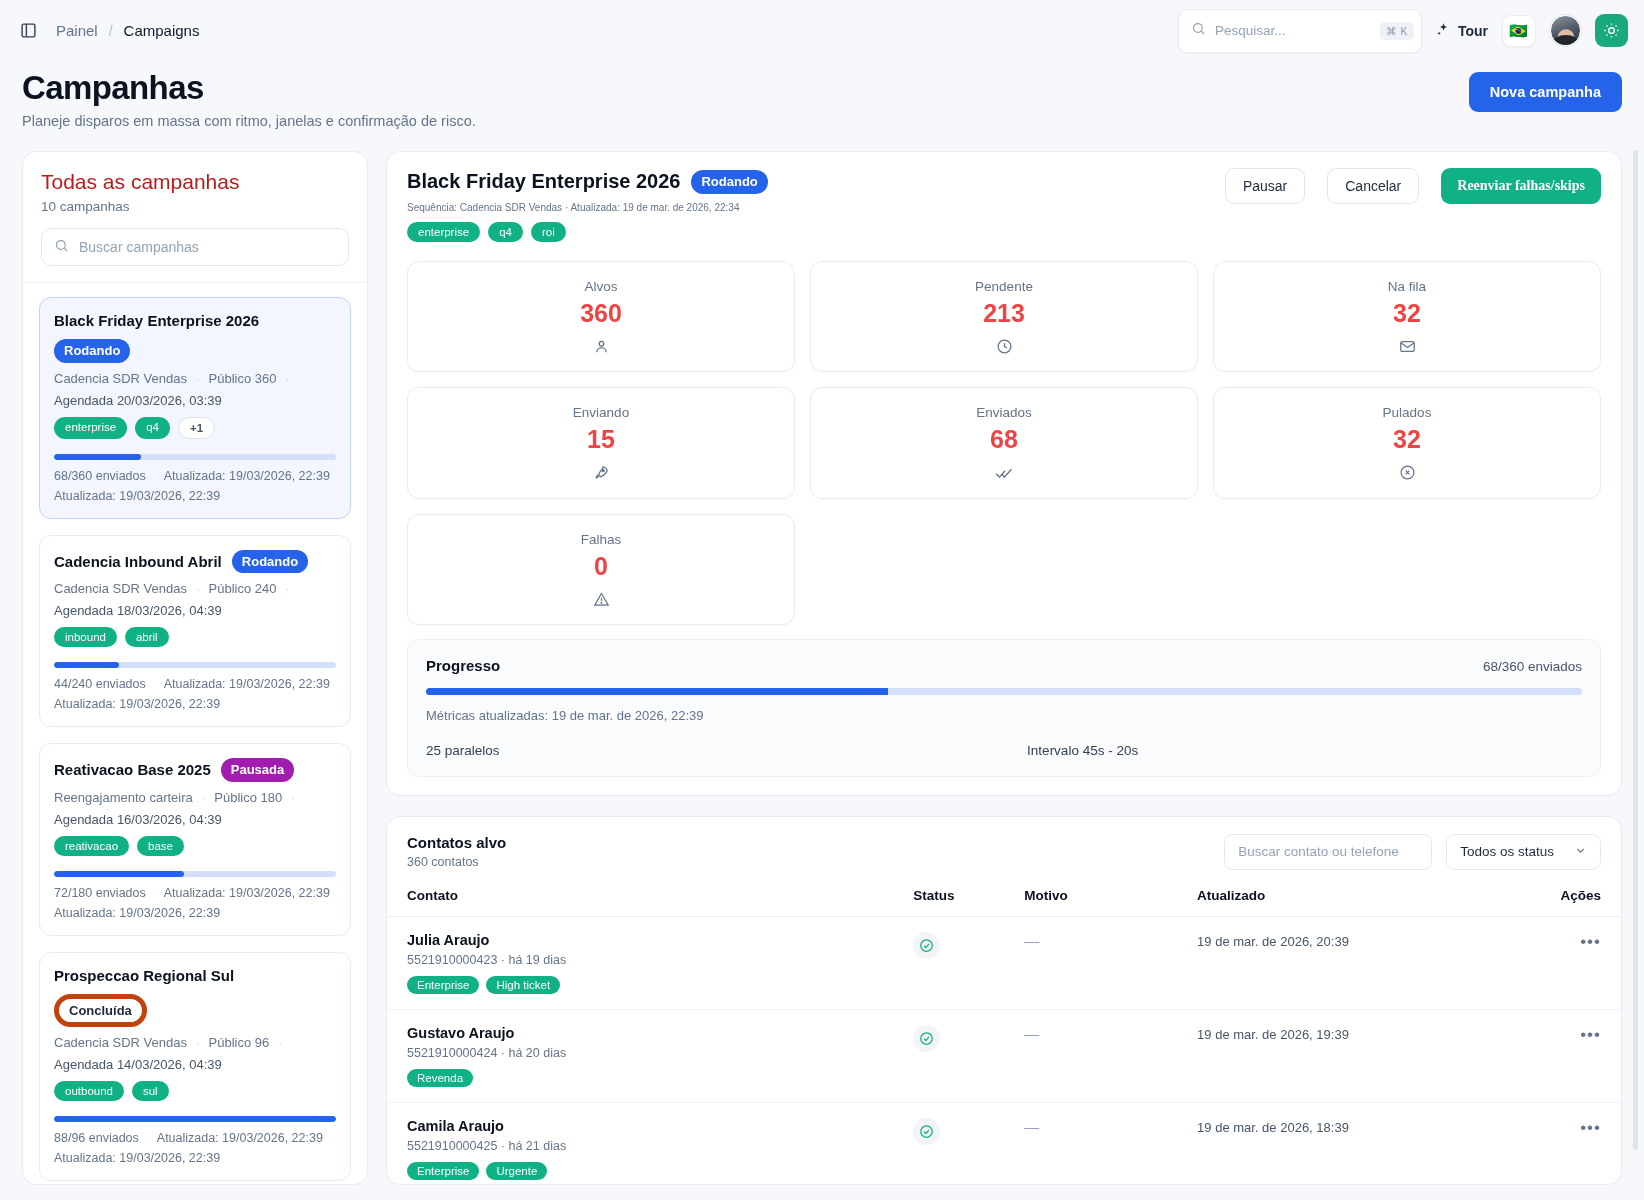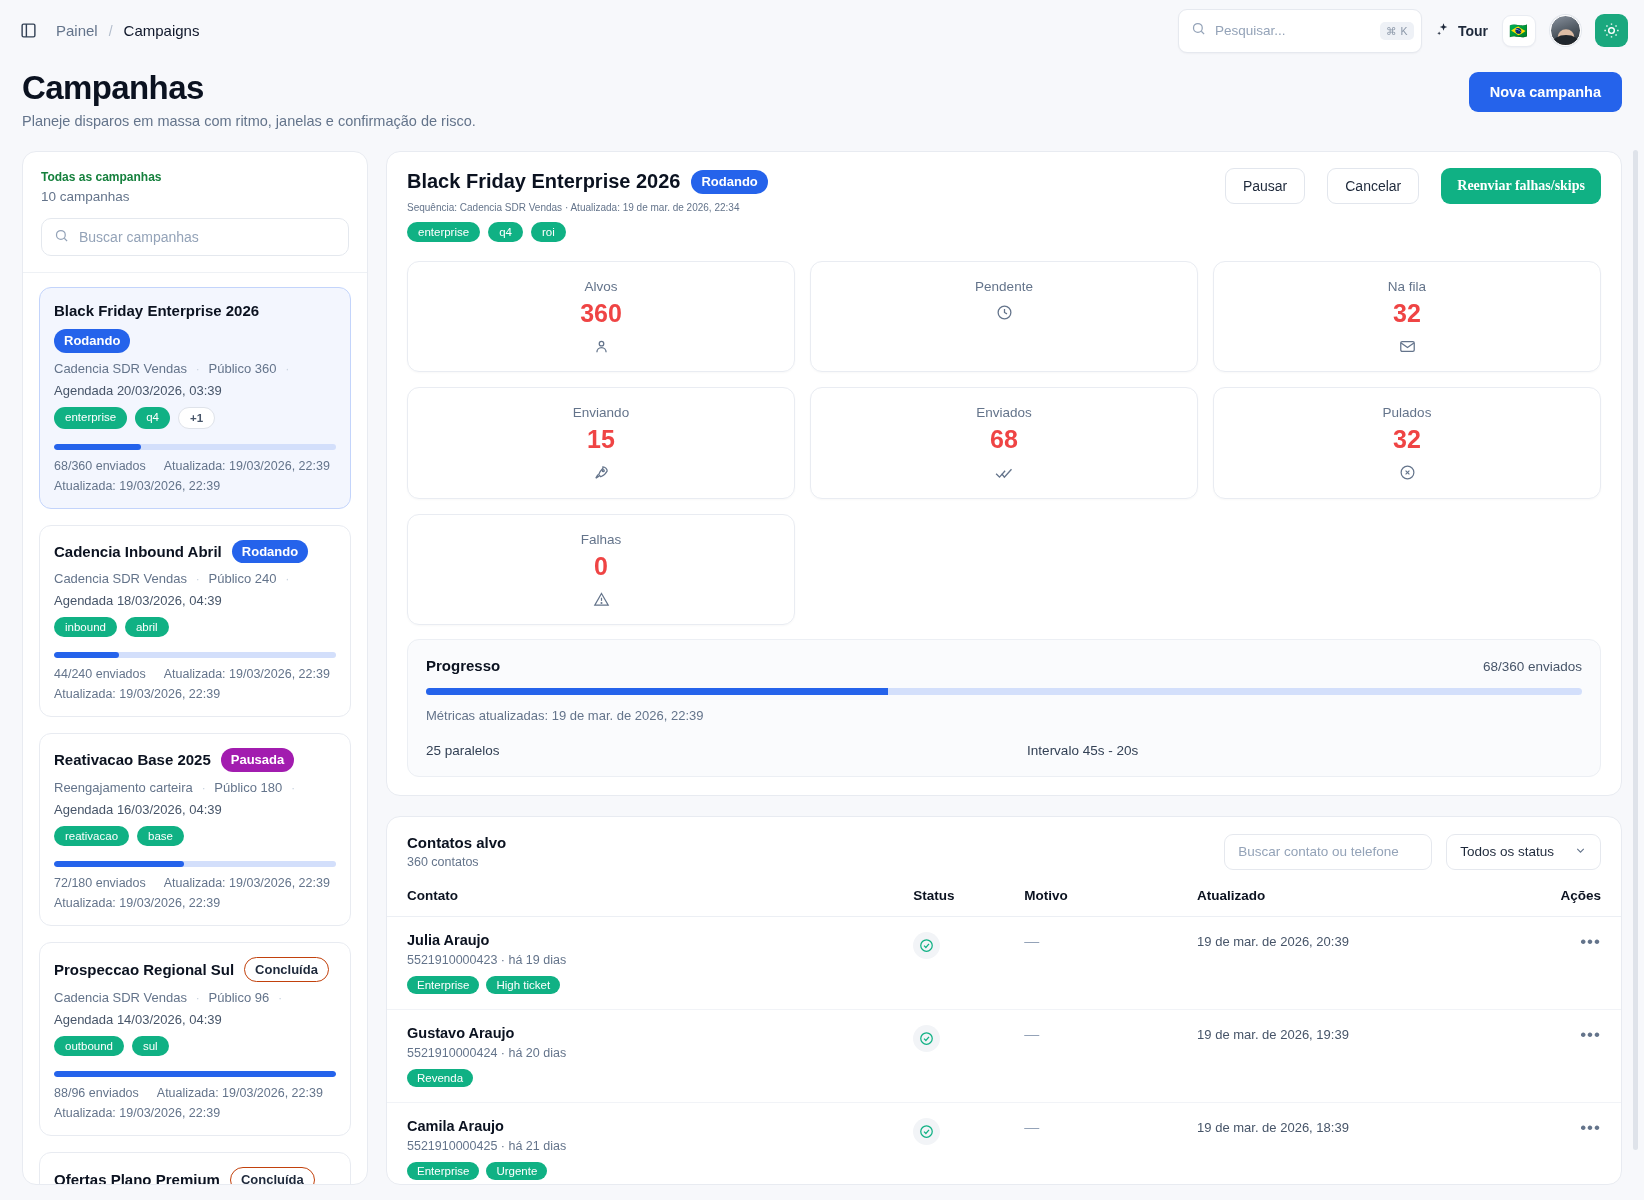--- a/index.html
+++ b/index.html
@@ -104,21 +104,21 @@
   
   .side-card {
     width: 346px; flex: none;
     background: #fff;
     border: 1px solid #e8ebf1;
     border-radius: 14px;
     display: flex; flex-direction: column;
     overflow: hidden;
   }
   .side-head { padding: 18px 18px 16px 18px; border-bottom: 1px solid #eef1f5; }
-  .side-title { font-size: 12px; font-weight: bold; color: #15803d; }
+  .side-title { font-size: 21px; font-weight: normal; color: #b91c1c; }
   .side-count { font-size: 13.5px; color: #64748b; margin-top: 5px; }
   .side-search {
     margin-top: 14px; height: 38px;
     border: 1px solid #e4e8ee; border-radius: 10px;
     display: flex; align-items: center; gap: 10px;
     padding: 0 12px;
   }
   .side-search .ph { font-size: 14px; color: #94a3b8; }
 
   .camp-list {
@@ -136,21 +136,21 @@
   }
   .camp-card.active { border-color: #c3d4fb; background: #f3f6fe; }
   .camp-row1 { display: flex; align-items: center; gap: 10px; flex-wrap: wrap; }
   .camp-name { font-size: 15px; font-weight: bold; color: #0b1220; }
   .badge {
     font-size: 13px; font-weight: bold; border-radius: 999px;
     padding: 3px 10px; line-height: 1.35;
   }
   .badge.run { background: #2563eb; color: #fff; }
   .badge.pause { background: #a21caf; color: #fff; }
-  .badge.done { background: #fff; color: #1e293b; border: 1px solid #c2410c; }
+  .badge.done { background: #fff; color: #1e293b; border: 5px solid #c2410c; }
   .camp-meta { font-size: 13px; color: #64748b; margin-top: 8px; }
   .dot { color: #cbd5e1; margin: 0 5px; }
   .camp-sched { font-size: 13px; color: #475569; margin-top: 7px; }
   .tags { display: flex; gap: 8px; margin-top: 9px; flex-wrap: wrap; }
   .tag {
     background: #10b184; color: #fff; font-size: 11.5px;
     border-radius: 999px; padding: 4px 11px;
   }
   .tag.more { background: #fff; color: #475569; border: 1px solid #dfe3ea; font-weight: bold; }
   .bar {
@@ -473,20 +473,21 @@
      <div class="metric-value">360</div>
      <div class="metric-icon">
               <svg width="17" height="17" viewBox="0 0 24 24" fill="none" stroke="currentColor" stroke-width="1.8">
                 <circle cx="12" cy="8" r="3.2"></circle>
                 <path d="M5.5 20a6.5 6.5 0 0 1 13 0"></path>
               </svg>
             </div>
           </div>
           <div class="metric">
             <div class="metric-label">Pendente</div>
+     <div class="metric-value">213</div>
      <div class="metric-icon">
               <svg width="17" height="17" viewBox="0 0 24 24" fill="none" stroke="currentColor" stroke-width="1.8">
                 <circle cx="12" cy="12" r="9"></circle>
                 <polyline points="12 7 12 12 15.5 14"></polyline>
               </svg>
             </div>
           </div>
           <div class="metric">
             <div class="metric-label">Na fila</div>
      <div class="metric-value">32</div>

